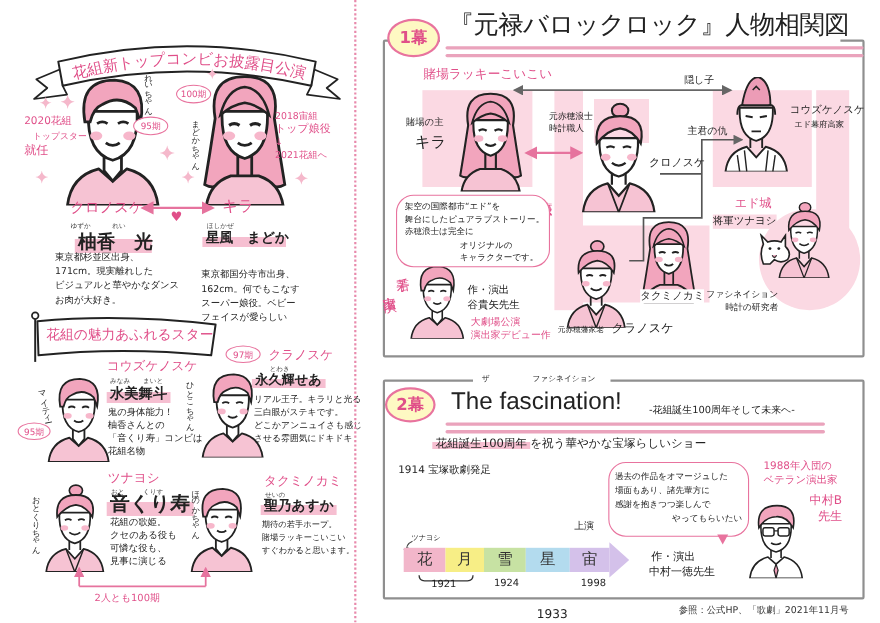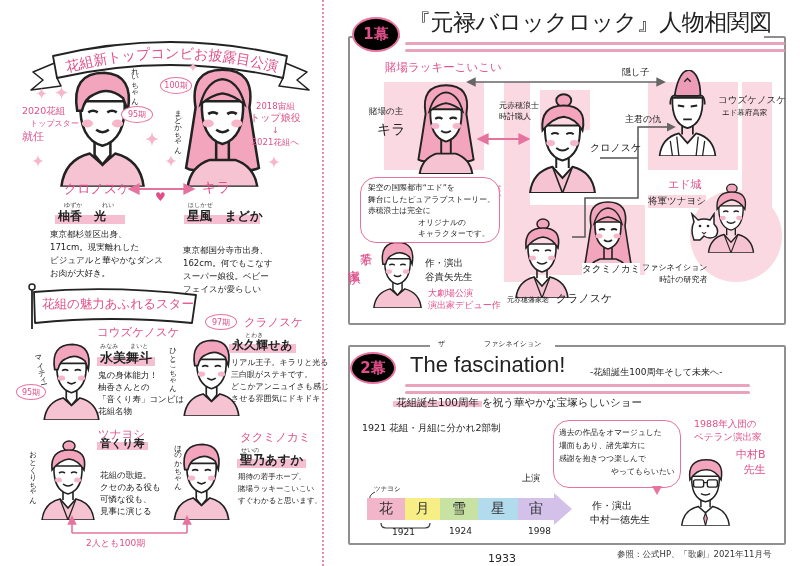--- a/index.html
+++ b/index.html
@@ -6,21 +6,21 @@
 html,body{width:800px;height:566px;background:#fff;overflow:hidden}
 body{position:relative;font-family:"DejaVu Sans",sans-serif;color:#222}
 .abs{position:absolute;white-space:nowrap}
 .pink{color:#e04f89}
 .vt{writing-mode:vertical-rl;text-orientation:upright;letter-spacing:-1px;line-height:1}
 .hl{background:linear-gradient(transparent 42%,#f6bfd1 42%,#f6bfd1 95%,transparent 95%);padding:0 3px;font-weight:bold}
 .ruby{font-size:6px;color:#444}
 .bio{font-size:9px;line-height:13px}
 .bio div{white-space:nowrap}
 .tag{position:absolute;border:1.3px solid #e8739e;border-radius:50%;color:#e04f89;font-size:8px;display:flex;align-items:center;justify-content:center;background:#fff}
-.badge{position:absolute;border:2px solid #e8739e;border-radius:50%;color:#e04f89;font-size:15px;font-weight:bold;display:flex;align-items:center;justify-content:center;background:#000000}
+.badge{position:absolute;border:2px solid #e8739e;border-radius:50%;color:#e04f89;font-size:15px;font-weight:bold;display:flex;align-items:center;justify-content:center;background:#fef9c3}
 .box{position:absolute;border:2px solid #8f8f8f;border-radius:2px}
 .dbl{position:absolute;height:3px;background:#eaa3bc;border-radius:2px}
 .bgp{position:absolute;background:#fbd9e3}
 .speech{position:absolute;border:1.5px solid #e8739e;border-radius:16px}
 .seg{position:absolute;top:0;height:22px;display:flex;align-items:center;justify-content:center;font-size:14px;color:#333}
 svg.abs{overflow:visible}
 </style>
 </head>
 <body>
 
@@ -144,34 +144,34 @@
   <div class="abs pink" style="left:22px;top:104px;font-size:9.5px;line-height:13px">
     <div>2020花組</div>
     <div style="font-size:8px;padding-left:8px">トップスター</div>
     <div style="font-size:11px">就任</div>
   </div>
   <div class="abs vt" style="left:131px;top:62px;font-size:7.5px">れいちゃん</div>
   <div class="tag" style="left:121px;top:106px;width:32px;height:17px">95期</div>
 
   <div class="tag" style="left:160px;top:77px;width:32px;height:17px">100期</div>
   <div class="abs vt" style="left:174px;top:104px;font-size:7.5px">まどかちゃん</div>
-  <div class="abs pink" style="left:250px;top:100px;font-size:8.5px;line-height:12px;text-align:center">
+  <div class="abs pink" style="left:250px;top:100px;font-size:8.5px;line-height:12px;">
     <div>2018宙組</div>
     <div style="font-size:10px">トップ娘役</div>
     <div>↓</div>
     <div>2021花組へ</div>
   </div>
 
   <div class="abs pink" style="left:64px;top:180px;font-size:13px">クロノスケ</div>
   <div class="abs pink" style="left:202px;top:179px;font-size:14px">キラ</div>
   <div class="abs pink" style="left:155px;top:190px;font-size:12px">♥</div>
 
   <div class="abs ruby" style="left:64px;top:201px">ゆずか</div>
   <div class="abs ruby" style="left:102px;top:201px">れい</div>
-  <div class="abs hl" style="left:55px;top:208px;font-size:12px;width:70px">柚香　光</div>
+  <div class="abs hl" style="left:68px;top:208px;font-size:17px;width:70px">柚香　光</div>
   <div class="abs ruby" style="left:188px;top:201px">ほしかぜ</div>
   <div class="abs hl" style="left:184px;top:208px;font-size:12.5px;width:76px">星風　まどか</div>
 
   <div class="abs bio" style="left:50px;top:228px;font-size:8.5px">
     <div>東京都杉並区出身、</div>
     <div>171cm。現実離れした</div>
     <div>ビジュアルと華やかなダンス</div>
     <div>お肉が大好き。</div>
   </div>
   <div class="abs bio" style="left:183px;top:244px;font-size:8.5px">
@@ -219,21 +219,21 @@
     <div>させる雰囲気にドキドキ</div>
   </div>
 
   <svg class="abs" style="left:38px;top:440px;width:60px;height:80px" viewBox="0 0 60 80">
       <use href="#p-topknot"></use>
     </svg>
   <div class="abs vt" style="left:29px;top:446px;font-size:7.5px">おとくりちゃん</div>
   <div class="abs pink" style="left:98px;top:427px;font-size:11.5px">ツナヨシ</div>
   <div class="abs ruby" style="left:101px;top:443px">おと</div>
   <div class="abs ruby" style="left:130px;top:443px">くりす</div>
-  <div class="abs hl" style="left:97px;top:436px;font-size:11px">音くり寿</div>
+  <div class="abs hl" style="left:97px;top:446px;font-size:18px">音くり寿</div>
   <div class="abs bio" style="left:100px;top:469px;font-size:8.5px;line-height:12px">
     <div>花組の歌姫。</div>
     <div>クセのある役も</div>
     <div>可憐な役も、</div>
     <div>見事に演じる</div>
   </div>
 
   <svg class="abs" style="left:170px;top:436px;width:63px;height:84px" viewBox="0 0 60 80">
       <use href="#p-short"></use>
     </svg>
@@ -358,21 +358,21 @@
 <div class="abs" style="left:484px;top:339px;font-size:7px">ファシネイション</div>
 <div class="abs" style="left:410px;top:352px;font-size:22px;font-family:'Liberation Sans',sans-serif">The fascination!</div>
 <div class="abs" style="left:590px;top:366px;font-size:9px">-花組誕生100周年そして未来へ-</div>
 <div class="dbl" style="left:405px;top:384px;width:345px"></div>
 <div class="dbl" style="left:405px;top:391px;width:345px"></div>
 <div class="abs" style="left:393px;top:396px;font-size:10.5px">
   <span class="hl" style="font-weight:normal">花組誕生100周年</span><span>を祝う華やかな宝塚らしいショー</span>
 </div>
 
 <div class="abs" style="left:362px;top:418px;font-size:9.5px;line-height:20px">
-  <div><span>1921</span> <span>花組・月組に分かれ2部制</span></div>
+  <div><span>1914</span> <span>宝塚歌劇発足</span></div>
 </div>
 <div class="abs" style="left:522px;top:472px;font-size:9px">上演</div>
 
 <div class="abs" style="left:374px;top:485px;font-size:6.5px">ツナヨシ</div>
 <div class="abs" style="left:367px;top:498px;width:205px;height:22px">
   <div class="seg" style="left:0;width:38px;background:#f2b6ca">花</div>
   <div class="seg" style="left:38px;width:35px;background:#f7ee86">月</div>
   <div class="seg" style="left:73px;width:38px;background:#c7e2a3">雪</div>
   <div class="seg" style="left:111px;width:40px;background:#b3dbee">星</div>
   <div class="seg" style="left:151px;width:36px;background:#d4c1ea">宙</div>

